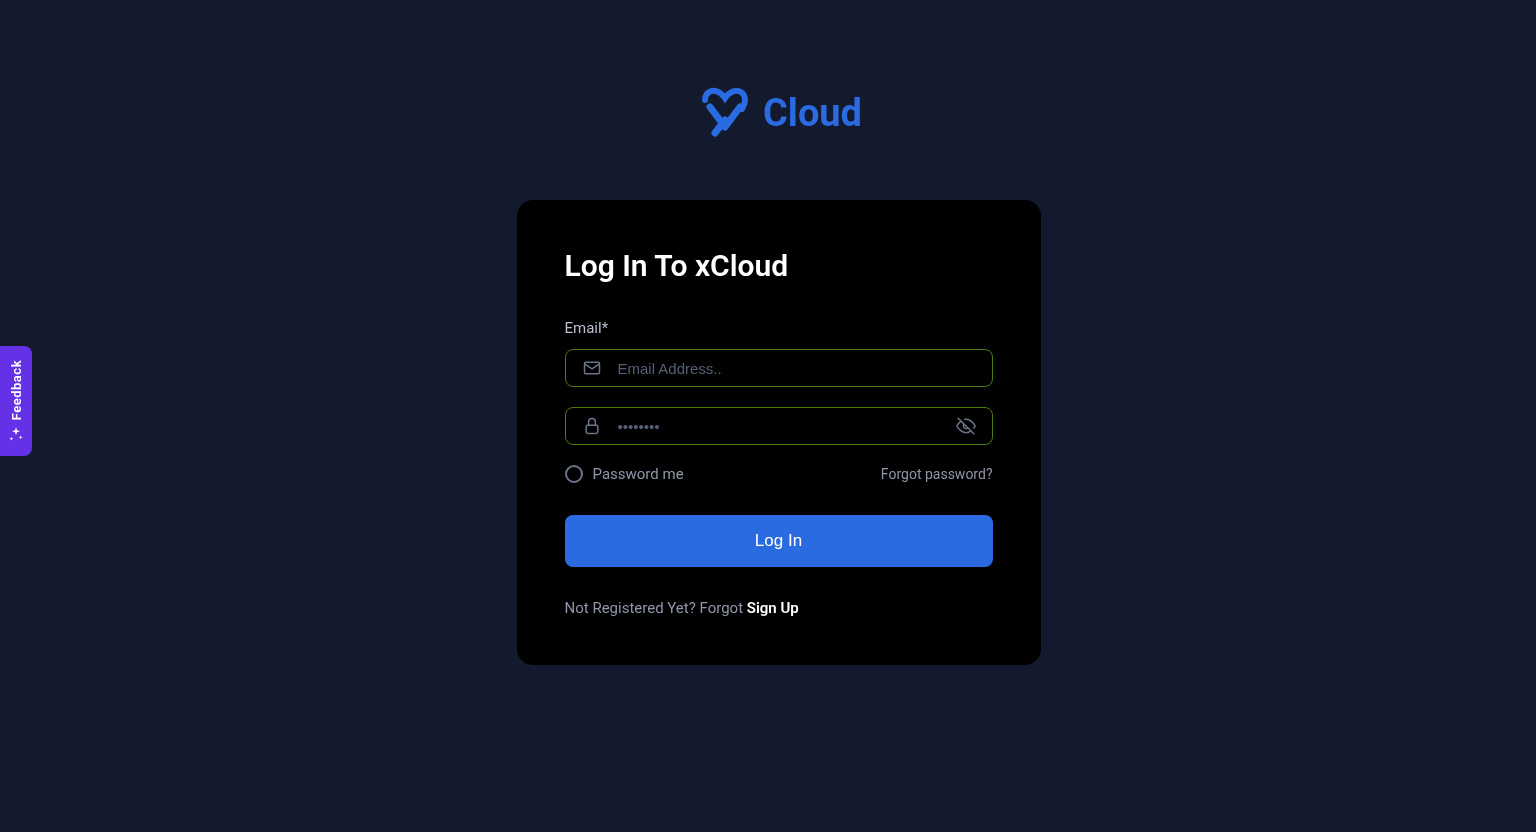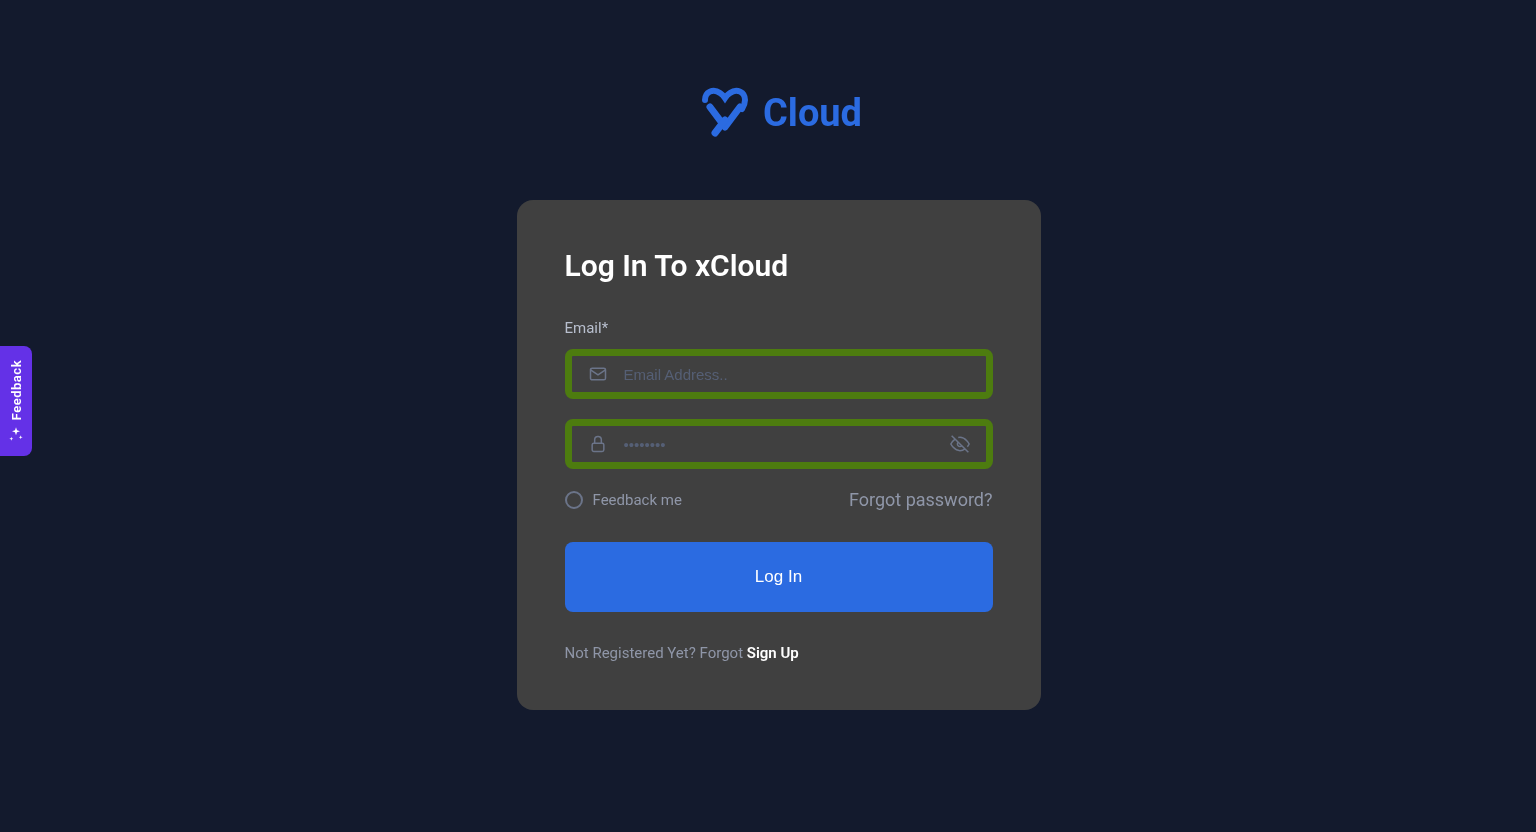--- a/index.html
+++ b/index.html
@@ -31,21 +31,21 @@
     .logo-icon {
       width: 60px;
       height: 55px;
     }
     .logo-text {
       color: #2b6be1;
       font-size: 38px;
       font-weight: 700;
     }
     .login-card {
-      background-color: #404040;
+      background-color: #000000;
       border-radius: 16px;
       padding: 48px;
       width: 524px;
     }
     .card-title {
       color: #ffffff;
       font-size: 30px;
       font-weight: 600;
       margin-bottom: 36px;
     }
@@ -56,24 +56,24 @@
       color: #b8bfce;
       font-size: 15px;
       font-weight: 400;
       display: block;
       margin-bottom: 12px;
     }
     .input-wrapper {
       position: relative;
       display: flex;
       align-items: center;
-      border: 7px solid #4d7c0f;
+      border: 1px solid #4d7c0f;
       border-radius: 8px;
       background-color: transparent;
-      height: 50px;
+      height: 38px;
     }
     .input-icon {
       width: 52px;
       display: flex;
       align-items: center;
       justify-content: center;
       color: #6b7489;
     }
     .input-field {
       flex: 1;
@@ -115,27 +115,27 @@
       border-radius: 50%;
       background: transparent;
       cursor: pointer;
     }
     .remember-label {
       color: #8f96a8;
       font-size: 15px;
     }
     .forgot-link {
       color: #8f96a8;
-      font-size: 18px;
+      font-size: 14px;
       text-decoration: none;
       cursor: pointer;
     }
     .login-button {
       width: 100%;
-      height: 70px;
+      height: 52px;
       background-color: #2b6be1;
       border: none;
       border-radius: 8px;
       color: #ffffff;
       font-size: 17px;
       font-weight: 500;
       cursor: pointer;
       margin-bottom: 32px;
     }
     .signup-text {
@@ -219,21 +219,21 @@
             <path d="M14.12 14.12a3 3 0 11-4.24-4.24"></path>
             <line x1="2" y1="2" x2="22" y2="22"></line>
           </svg>
         </span>
       </div>
     </div>
 
     <div class="form-options">
       <div class="remember-wrapper">
         <div class="custom-checkbox"></div>
-        <span class="remember-label">Feedback me</span>
+        <span class="remember-label">Password me</span>
       </div>
       <a class="forgot-link">Forgot password?</a>
     </div>
 
     <button class="login-button">Log In</button>
 
     <div class="signup-text">
       <span>Not Registered Yet? Forgot </span><a class="signup-link">Sign Up</a>
     </div>
   </div>

